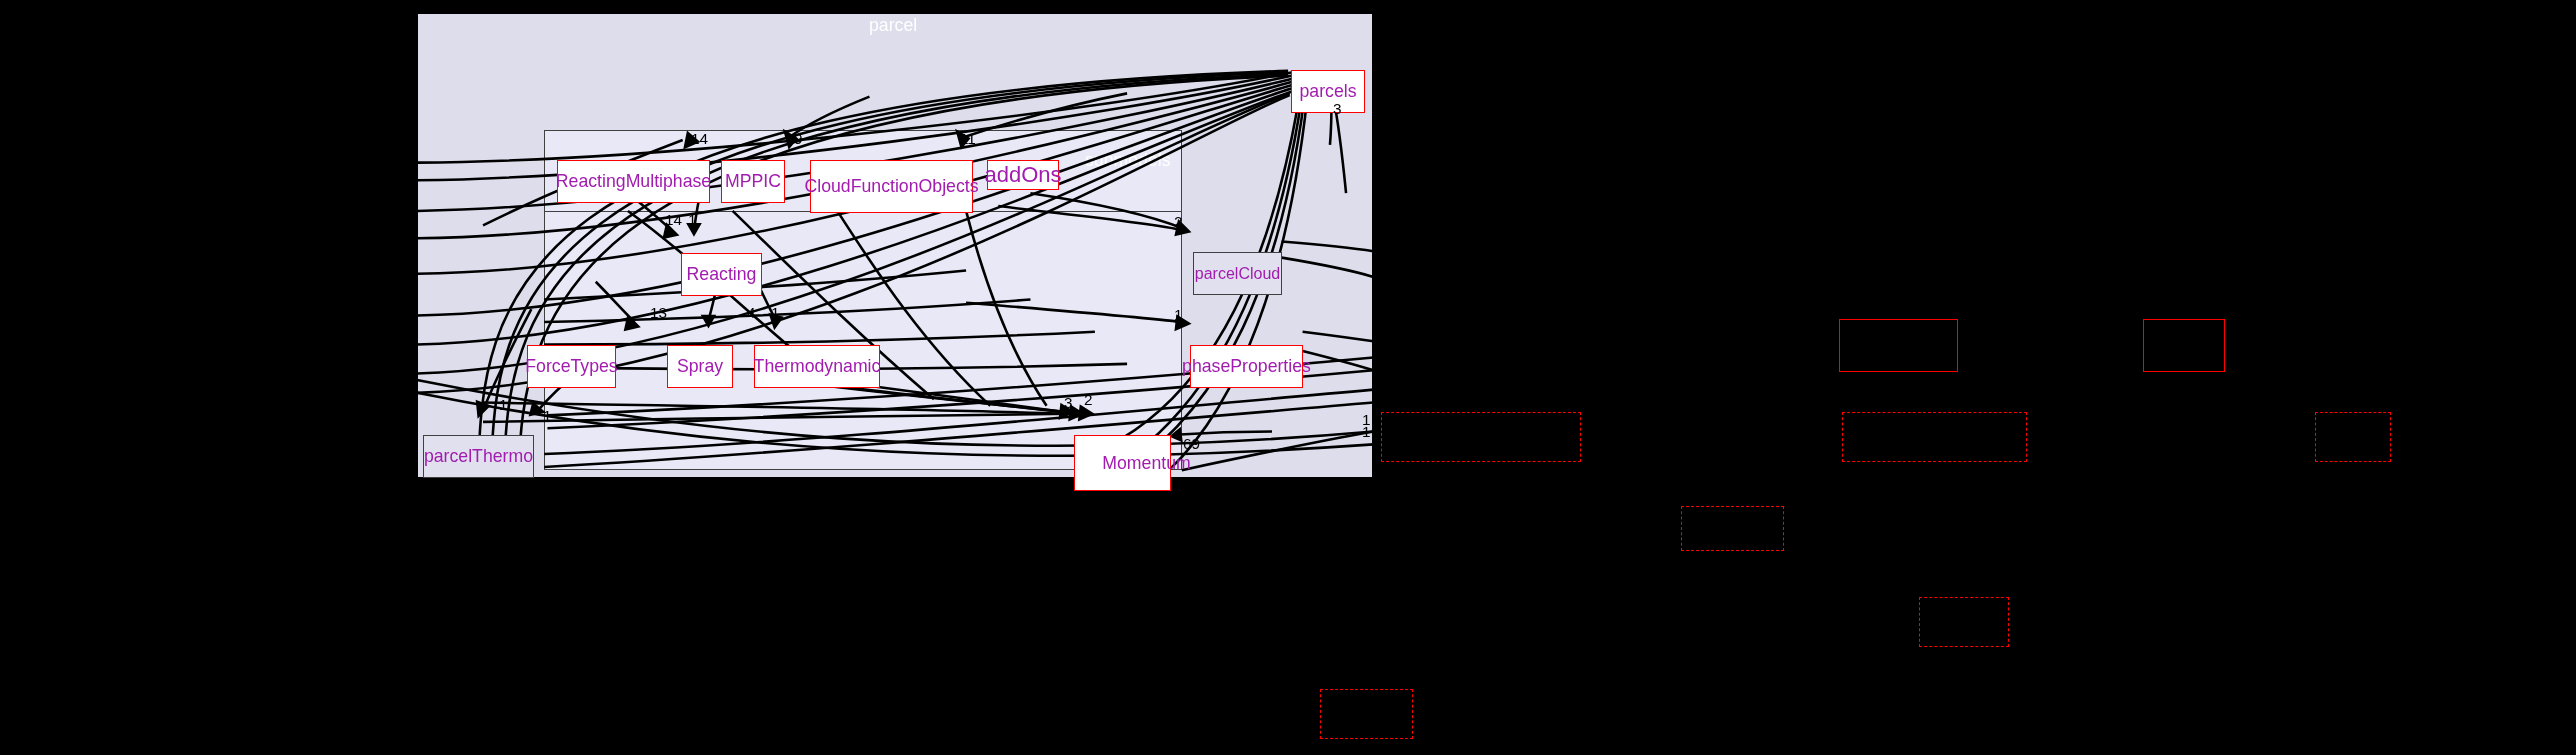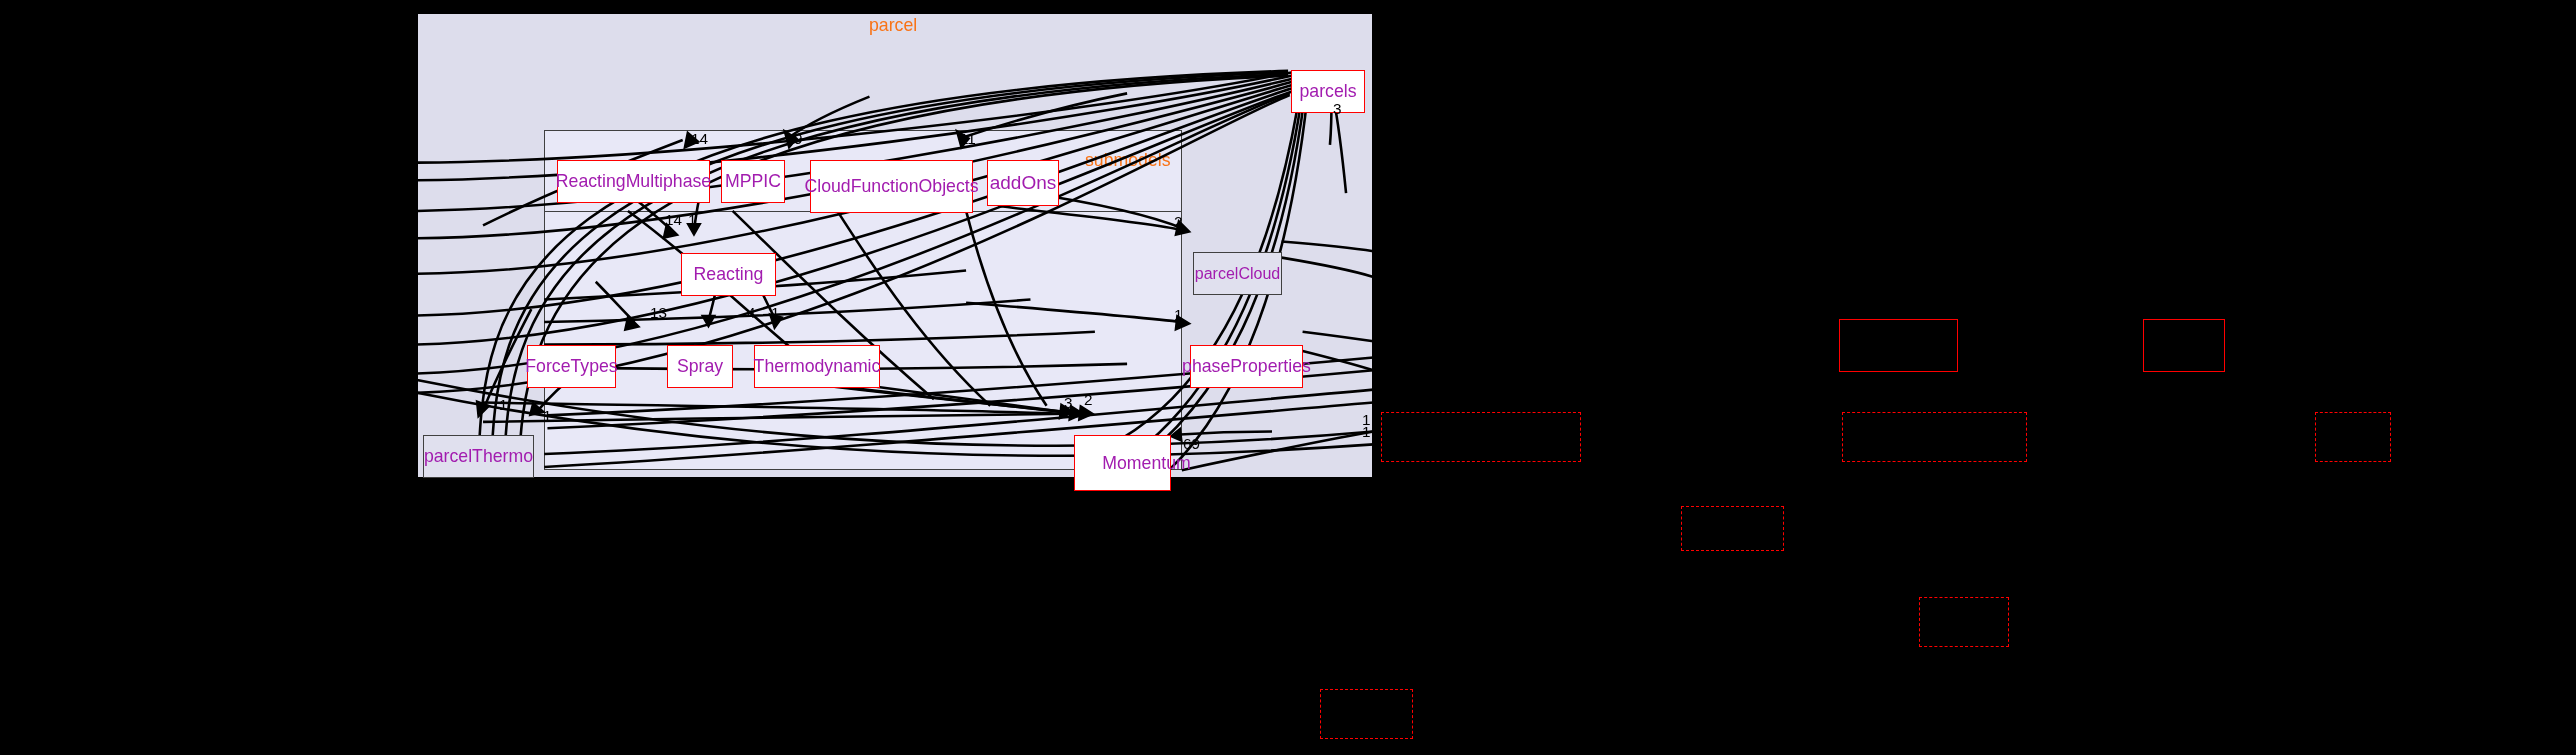--- a/index.html
+++ b/index.html
@@ -4,21 +4,21 @@
 <style>
   html,body{margin:0;padding:0;background:#000;}
   body{font-family:"Liberation Sans", sans-serif;}
   #stage{position:relative;width:2576px;height:755px;background:#000;overflow:hidden;}
 
   .cluster{position:absolute;box-sizing:border-box;}
   .cluster-outer{background:#ddddec;border:1px solid #000;}
   .cluster-mid{background:#e8e8f7;border:1px solid #404040;}
   .cluster-inner{background:#e8e8f7;border:1px solid #404040;}
 
-  .cluster-label{position:absolute;color:#f97316;font-size:18.5px;white-space:nowrap;}
+  .cluster-label{position:absolute;color:#ffffff;font-size:18.5px;white-space:nowrap;}
 
   .node{position:absolute;box-sizing:border-box;display:flex;align-items:center;
         justify-content:center;background:#fff;color:#a21caf;font-size:18.5px;white-space:nowrap;margin-top:20px;}
   .node.red{border:1.9px solid #ff0000;}
   .node.grey{border:1px solid #404040;background:#e0e0ee;}
 
   .hl{position:absolute;box-sizing:border-box;border:1.9px solid #ff0000;background:transparent;}
   .hl.dashed{border-style:dashed;}
 
   .edgelabel{position:absolute;color:#000;font-size:15.5px;white-space:nowrap;}
@@ -130,22 +130,22 @@
       <path d="M455,131 C490,165 530,205 580,248"></path>
       <path d="M520,131 C545,170 575,215 615,252"></path>
       <path d="M600,131 C610,170 625,215 650,252"></path>
     </g>
   </svg>
 
   <div class="node red" id="n0" style="left: 1291px; top: 50px; width: 74px; height: 43px; font-size: 17.7px; border-width: 1.9px;">parcels</div>
   <div class="node red" id="n1" style="left: 557px; top: 140px; width: 153px; height: 43px; font-size: 17.7px; border-width: 1.9px;">ReactingMultiphase</div>
   <div class="node red" id="n2" style="left: 721px; top: 140px; width: 64px; height: 43px; font-size: 17.7px; border-width: 1.9px;">MPPIC</div>
   <div class="node red" id="n3" style="left: 810px; top: 140px; width: 163px; height: 53px; font-size: 17.7px; border-width: 1.9px;">CloudFunctionObjects</div>
-  <div class="node red" id="n4" style="left: 987px; top: 140px; width: 72px; height: 46px; font-size: 19px; border-width: 1.9px; text-align: right;">addOns</div>
-  <div class="node red" id="n5" style="left: 681px; top: 233px; width: 95px; height: 43px; font-size: 17.7px; border-width: 1.9px;">Reacting</div>
+  <div class="node red" id="n4" style="left: 987px; top: 140px; width: 72px; height: 30px; font-size: 22px; border-width: 1.9px; text-align: right;">addOns</div>
+  <div class="node red" id="n5" style="left: 681px; top: 233px; width: 81px; height: 43px; font-size: 17.7px; border-width: 1.9px;">Reacting</div>
   <div class="node grey" id="n6" style="left: 1193px; top: 232px; width: 89px; height: 43px; font-size: 16px; border-width: 1.6px;">parcelCloud</div>
   <div class="node red" id="n7" style="left: 527px; top: 325px; width: 89px; height: 43px; font-size: 17.7px; border-width: 1.9px;">ForceTypes</div>
   <div class="node red" id="n8" style="left: 667px; top: 325px; width: 66px; height: 43px; font-size: 17.7px; border-width: 1.9px;">Spray</div>
   <div class="node red" id="n9" style="left: 754px; top: 325px; width: 126px; height: 43px; font-size: 17.7px; border-width: 1.9px;">Thermodynamic</div>
   <div class="node red" id="n10" style="left: 1190px; top: 325px; width: 113px; height: 43px; font-size: 17.7px; border-width: 1.9px;">phaseProperties</div>
   <div class="node grey" id="n11" style="left: 423px; top: 415px; width: 111px; height: 43px; font-size: 17.7px; border-width: 1.6px;">parcelThermo</div>
   <div class="node red" id="n12" style="left: 1074px; top: 415px; width: 97px; height: 56px; font-size: 17.7px; border-width: 1.9px; padding-left: 48px;">Momentum</div>
 
   <div id="labels-host">
       <div class="edgelabel" style="left: 691px; top: 130px; font-size: 15.3px;">14</div>

